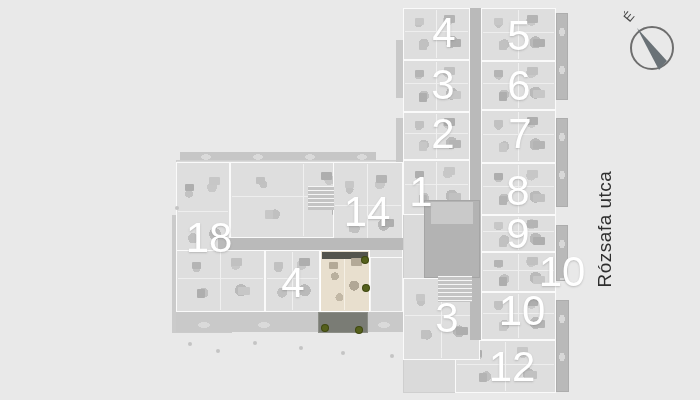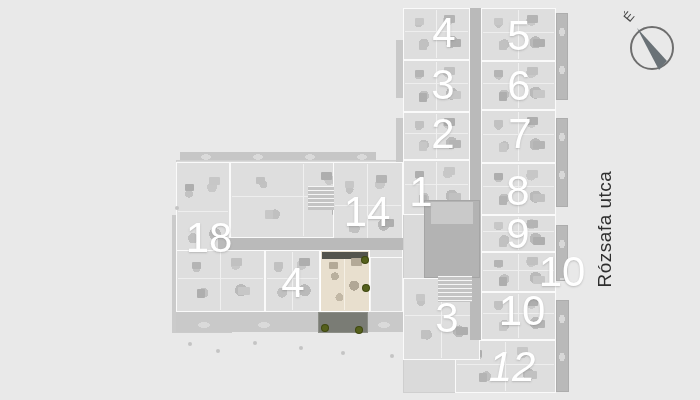--- a/index.html
+++ b/index.html
@@ -222,21 +222,21 @@
         <span class="unit-number" style="left: 443px; top: 85px;">3</span>
         <span class="unit-number" style="left: 443px; top: 134px;">2</span>
         <span class="unit-number" style="left: 421px; top: 192px;">1</span>
         <span class="unit-number" style="left: 519px; top: 36px;">5</span>
         <span class="unit-number" style="left: 519px; top: 86px;">6</span>
         <span class="unit-number" style="left: 520px; top: 134px;">7</span>
         <span class="unit-number" style="left: 518px; top: 191px;">8</span>
         <span class="unit-number" style="left: 518px; top: 234px;">9</span>
         <span class="unit-number" style="left: 522px; top: 272px; margin-left: 40px;">10</span>
         <span class="unit-number" style="left: 522px; top: 311px;">10</span>
-        <span class="unit-number" style="left: 512px; top: 367px; font-style: italic;">12</span>
+        <span class="unit-number" style="left: 512px; top: 367px;">12</span>
         <span class="unit-number" style="left: 447px; top: 318px;">3</span>
       </div>
   </div>
 
   <div id="street-label">Rózsafa utca</div>
 
   <svg id="compass" width="72" height="84" viewBox="0 0 72 84">
     <circle cx="36" cy="46" r="21" fill="none" stroke="#6e6e6e" stroke-width="2"></circle>
     <polygon points="21,26 43,68 51,59" fill="#6a7277"></polygon>
     <text x="9" y="19" font-size="13" fill="#4a4a4a" transform="rotate(-50 13 15)">É</text>

